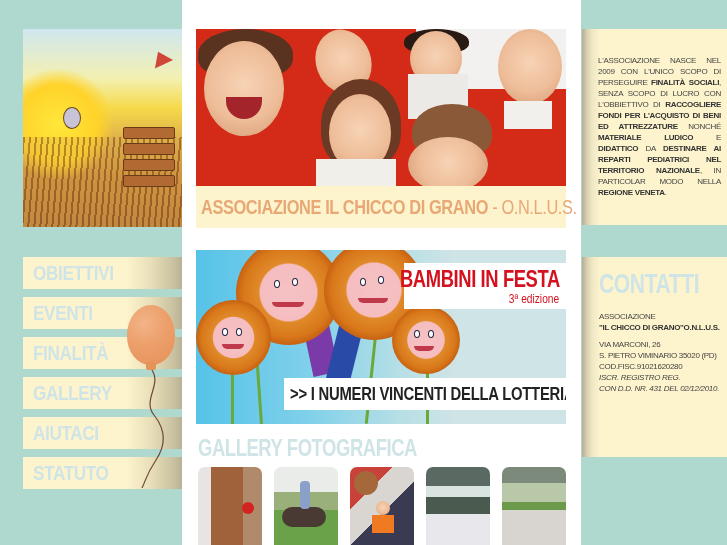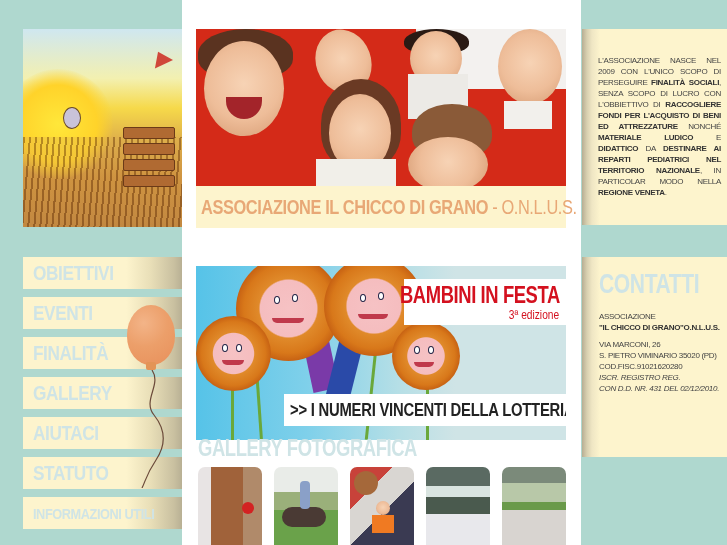--- a/index.html
+++ b/index.html
@@ -58,21 +58,21 @@
     transform: scaleX(0.78); transform-origin: left center; letter-spacing: -0.5px; white-space: nowrap; }
   .contact .block { position: absolute; left: 17px; width: 125px; font-size: 8px; line-height: 11px; color: #444;
     text-transform: uppercase; letter-spacing: -0.3px; }
   .contact .b1 { top: 54px; }
   .contact .b2 { top: 82px; }
   .contact .b3 { top: 150px; }
   .contact .bold { font-weight: bold; color: #333; }
   .contact .it { font-style: italic; }
 
   
-  .banner { position: absolute; left: 196px; top: 266px; width: 370px; height: 174px; overflow: hidden;
+  .banner { position: absolute; left: 196px; top: 250px; width: 370px; height: 174px; overflow: hidden;
     background: linear-gradient(90deg, #56c3e8 0%, #7fd0ea 30%, #b6dfe6 55%, #cfe4e6 70%, #cfe4e6 100%); }
   .sunflower { position: absolute; border-radius: 50%;
     background: radial-gradient(circle, #f6c2c4 0%, #f5bdbf 38%, #e08a2a 40%, #d8781a 60%, #c55f12 72%, rgba(200,100,20,0) 74%); }
   .sunflower .eye { position: absolute; width: 6px; height: 8px; background: #fff; border: 1px solid #224; border-radius: 50%; }
   .sunflower .mouth { position: absolute; height: 5px; background: #c0394b; border-radius: 0 0 10px 10px; }
   .stem { position: absolute; width: 3px; background: #6aa83a; }
   .banner-title { position: absolute; left: 208px; top: 13px; width: 162px; height: 46px; background: #fff; }
   .banner-title .t1 { position: absolute; right: 6px; top: 3px; font-weight: bold; font-size: 23px; color: #d4111f;
     white-space: nowrap; transform: scaleX(0.8); transform-origin: right center; letter-spacing: -0.5px; }
   .banner-title .t2 { position: absolute; right: 7px; top: 29px; font-size: 12px; color: #d4111f; white-space: nowrap;
@@ -128,23 +128,20 @@
     </div>
   <div class="nav-item">
       <span>GALLERY</span>
     </div>
   <div class="nav-item">
       <span>AIUTACI</span>
     </div>
   <div class="nav-item">
       <span>STATUTO</span>
     </div>
-  <div class="nav-item small">
-      <span>INFORMAZIONI UTILI</span>
-    </div>
 </nav>
 <div class="balloon"></div>
 <div class="balloon-knot"></div>
 <svg class="balloon-string" viewBox="0 0 30 118">
   <path d="M12 0 C 22 15, 2 30, 14 45 S 26 75, 16 90 S 6 110, 2 118" stroke="#6b4a3a" stroke-width="1.2" fill="none"></path>
 </svg>
 
 <div class="hero" title="Bambini sorridenti">
   <div class="bg-white"></div>
   <div class="hair" style="left:2px;top:0;width:95px;height:50px;"></div>

